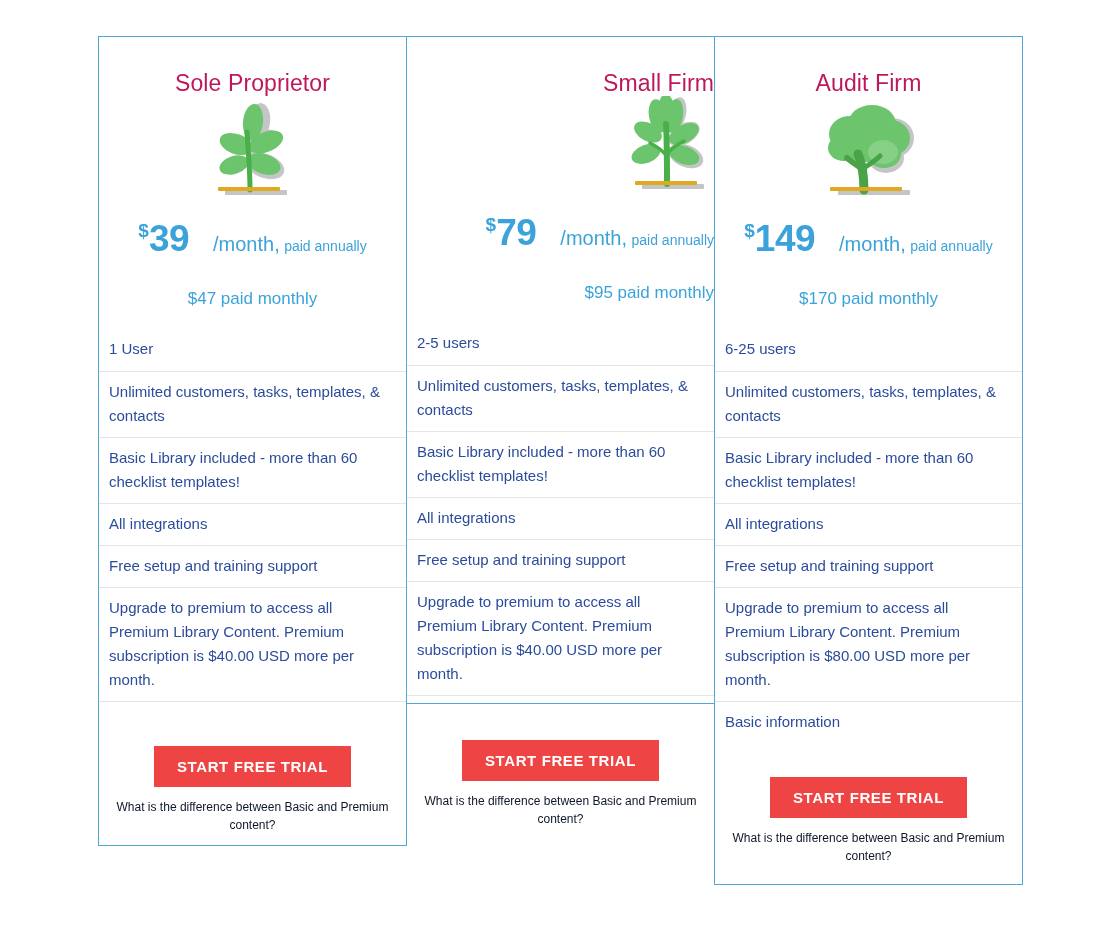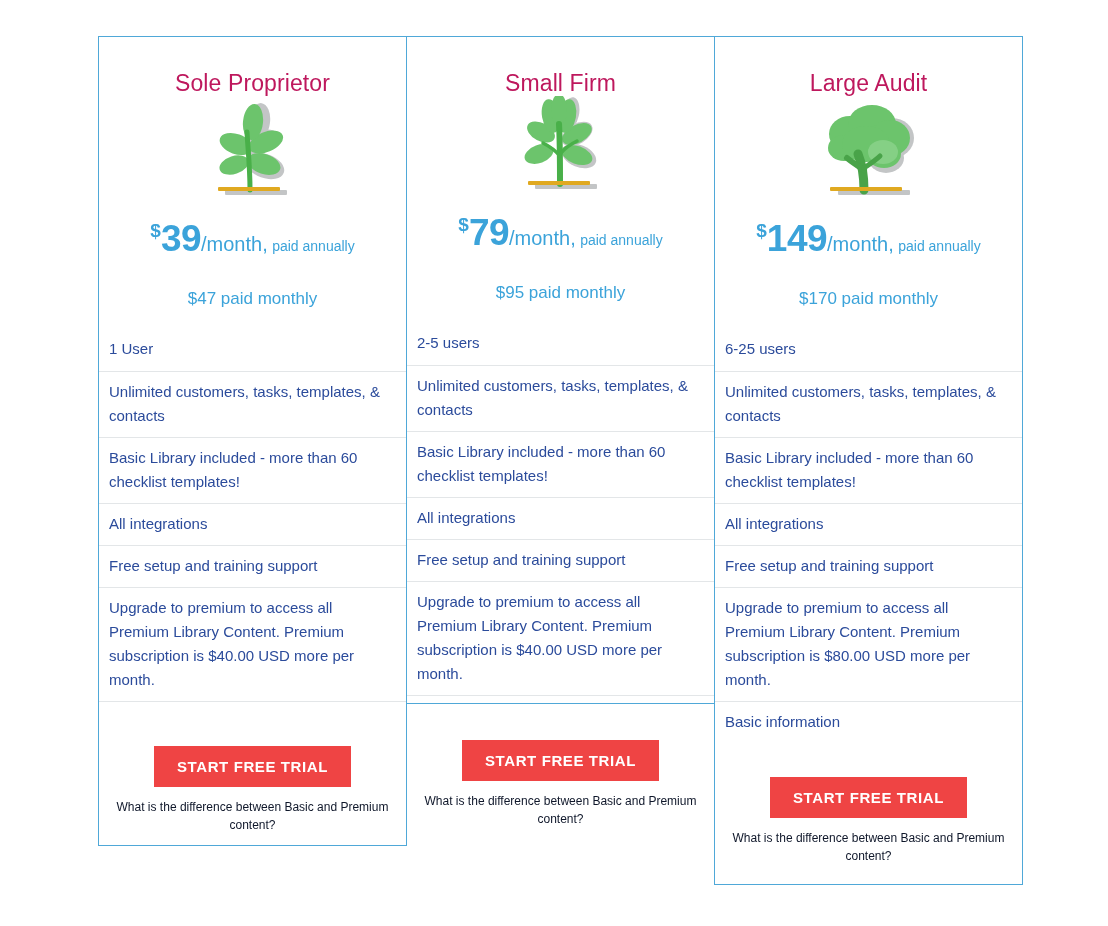--- a/index.html
+++ b/index.html
@@ -23,21 +23,21 @@
   .plan-card {
     position: absolute;
     box-sizing: border-box;
     background: #ffffff;
     border: 1px solid #4fa8d8;
     display: flex;
     flex-direction: column;
   }
 
   #card-0 { left: 98px;  top: 36px; width: 309px; height: 810px; }
-  #card-1 { left: 406px; top: 36px; width: 309px; height: 668px; }
+  #card-1 { left: 406px; top: 36px; width: 309px; height: 668px; align-items: flex-end; }
   #card-2 { left: 714px; top: 36px; width: 309px; height: 849px; }
 
   
   .plan-title {
     text-align: center;
     color: #be185d;
     font-size: 23px;
     font-weight: 400;
     letter-spacing: 0.1px;
     padding-top: 34px;
@@ -67,20 +67,21 @@
     vertical-align: 14px;
   }
   .price-amount {
     font-size: 37px;
     font-weight: 700;
     letter-spacing: -0.5px;
   }
   .price-period {
     font-size: 20px;
     font-weight: 400;
+    margin-left: 24px;
   }
   .price-annual-note {
     font-size: 14px;
     font-weight: 400;
   }
   .price-monthly {
     text-align: center;
     color: #3ba3da;
     font-size: 17px;
     padding-top: 32px;
@@ -243,21 +244,21 @@
     </div>
 
     <div class="cta-block">
       <button class="trial-button">START FREE TRIAL</button>
       <a class="premium-link">What is the difference between Basic and Premium content?</a>
     </div>
   </div>
 
   <div class="plan-card" id="card-2">
 
-    <div class="plan-title">Large Audit</div>
+    <div class="plan-title">Audit Firm</div>
 
     <div class="plan-icon">
       <svg width="110" height="100" viewBox="0 0 110 100" aria-hidden="true">
         <g fill="#b9bcbd" opacity="0.85">
           <ellipse cx="78" cy="36" rx="22" ry="20"></ellipse>
           <ellipse cx="72" cy="56" rx="18" ry="15"></ellipse>
           <rect x="24" y="88" width="72" height="5" rx="1"></rect>
         </g>
         <g fill="#6cc46c">
           <ellipse cx="36" cy="32" rx="21" ry="18"></ellipse>

